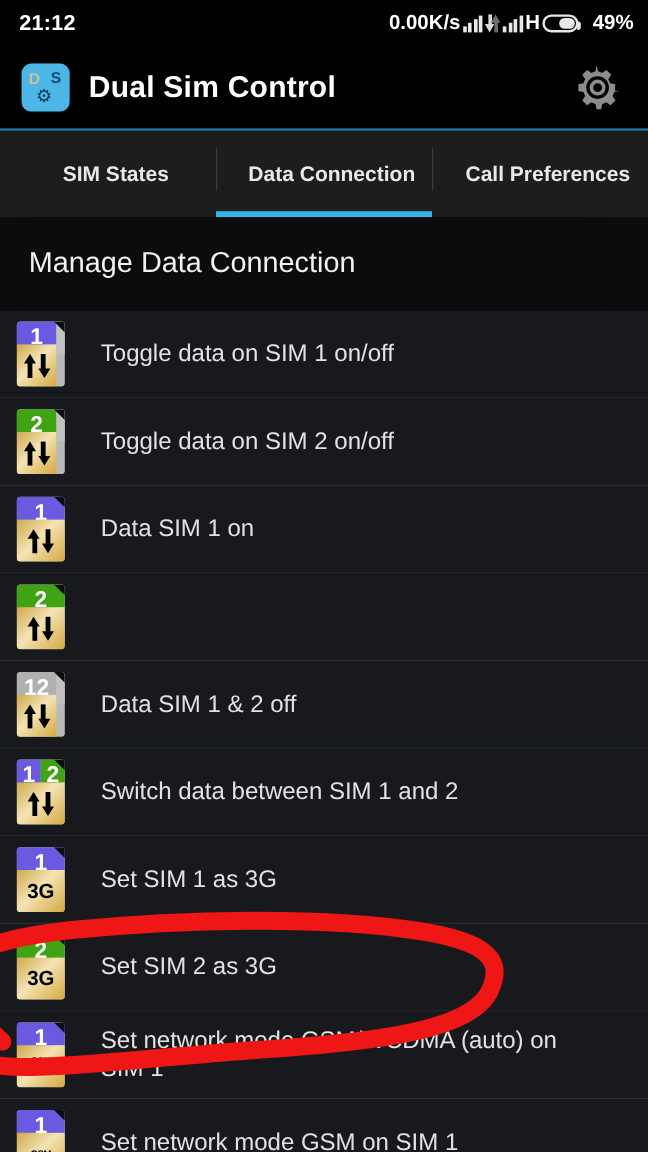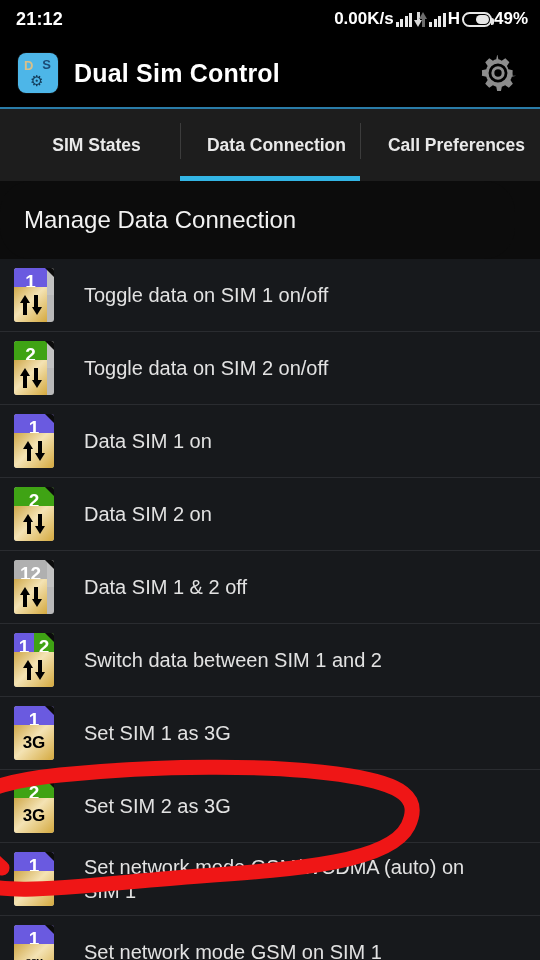--- a/index.html
+++ b/index.html
@@ -15,21 +15,21 @@
   .statusbar {
     position:absolute; top:0; left:0; width:540px; height:38px;
     background:#000; color:#fff;
     display:flex; align-items:center; justify-content:space-between;
     padding:0 12px 0 16px;
   }
   .sb-clock { font-size:18px; font-weight:bold; letter-spacing:0.2px; }
   .sb-right { display:flex; align-items:center; gap:2px; }
   .sb-speed { font-size:17px; font-weight:bold; }
   .sb-h { font-size:17px; font-weight:bold; }
-  .sb-pct { font-size:17px; font-weight:bold; margin-left:0; }
+  .sb-pct { font-size:17px; font-weight:bold; margin-left:10px; }
 
   .bars { display:flex; align-items:flex-end; gap:1.5px; height:15px; }
   .bars i { display:block; width:3px; background:#e8e8e8; }
   .bars i:nth-child(1){ height:5px; }
   .bars i:nth-child(2){ height:8px; }
   .bars i:nth-child(3){ height:11px; }
   .bars i:nth-child(4){ height:14px; }
 
   .updown { position:relative; width:13px; height:15px; }
   .updown .ar { position:absolute; width:0; height:0; }
@@ -250,21 +250,20 @@
         <div class="notch"></div>
         <div class="bottom" style="right:0;">
             <div class="arrows">
               <div class="aups"></div>
               <div class="a aup"></div>
               <div class="adns"></div>
               <div class="a adn"></div>
             </div>
           </div>
       </div>
-      <div class="row-label">Data SIM 2 on</div>
     </div>
 
     <div class="row">
       <div class="sim">
         <div class="top" style="background:#b0b0b0;right:7px;">12</div>
         <div class="stripe"></div>
           <div class="notch"></div>
         <div class="bottom">
             <div class="arrows">
               <div class="aups"></div>

